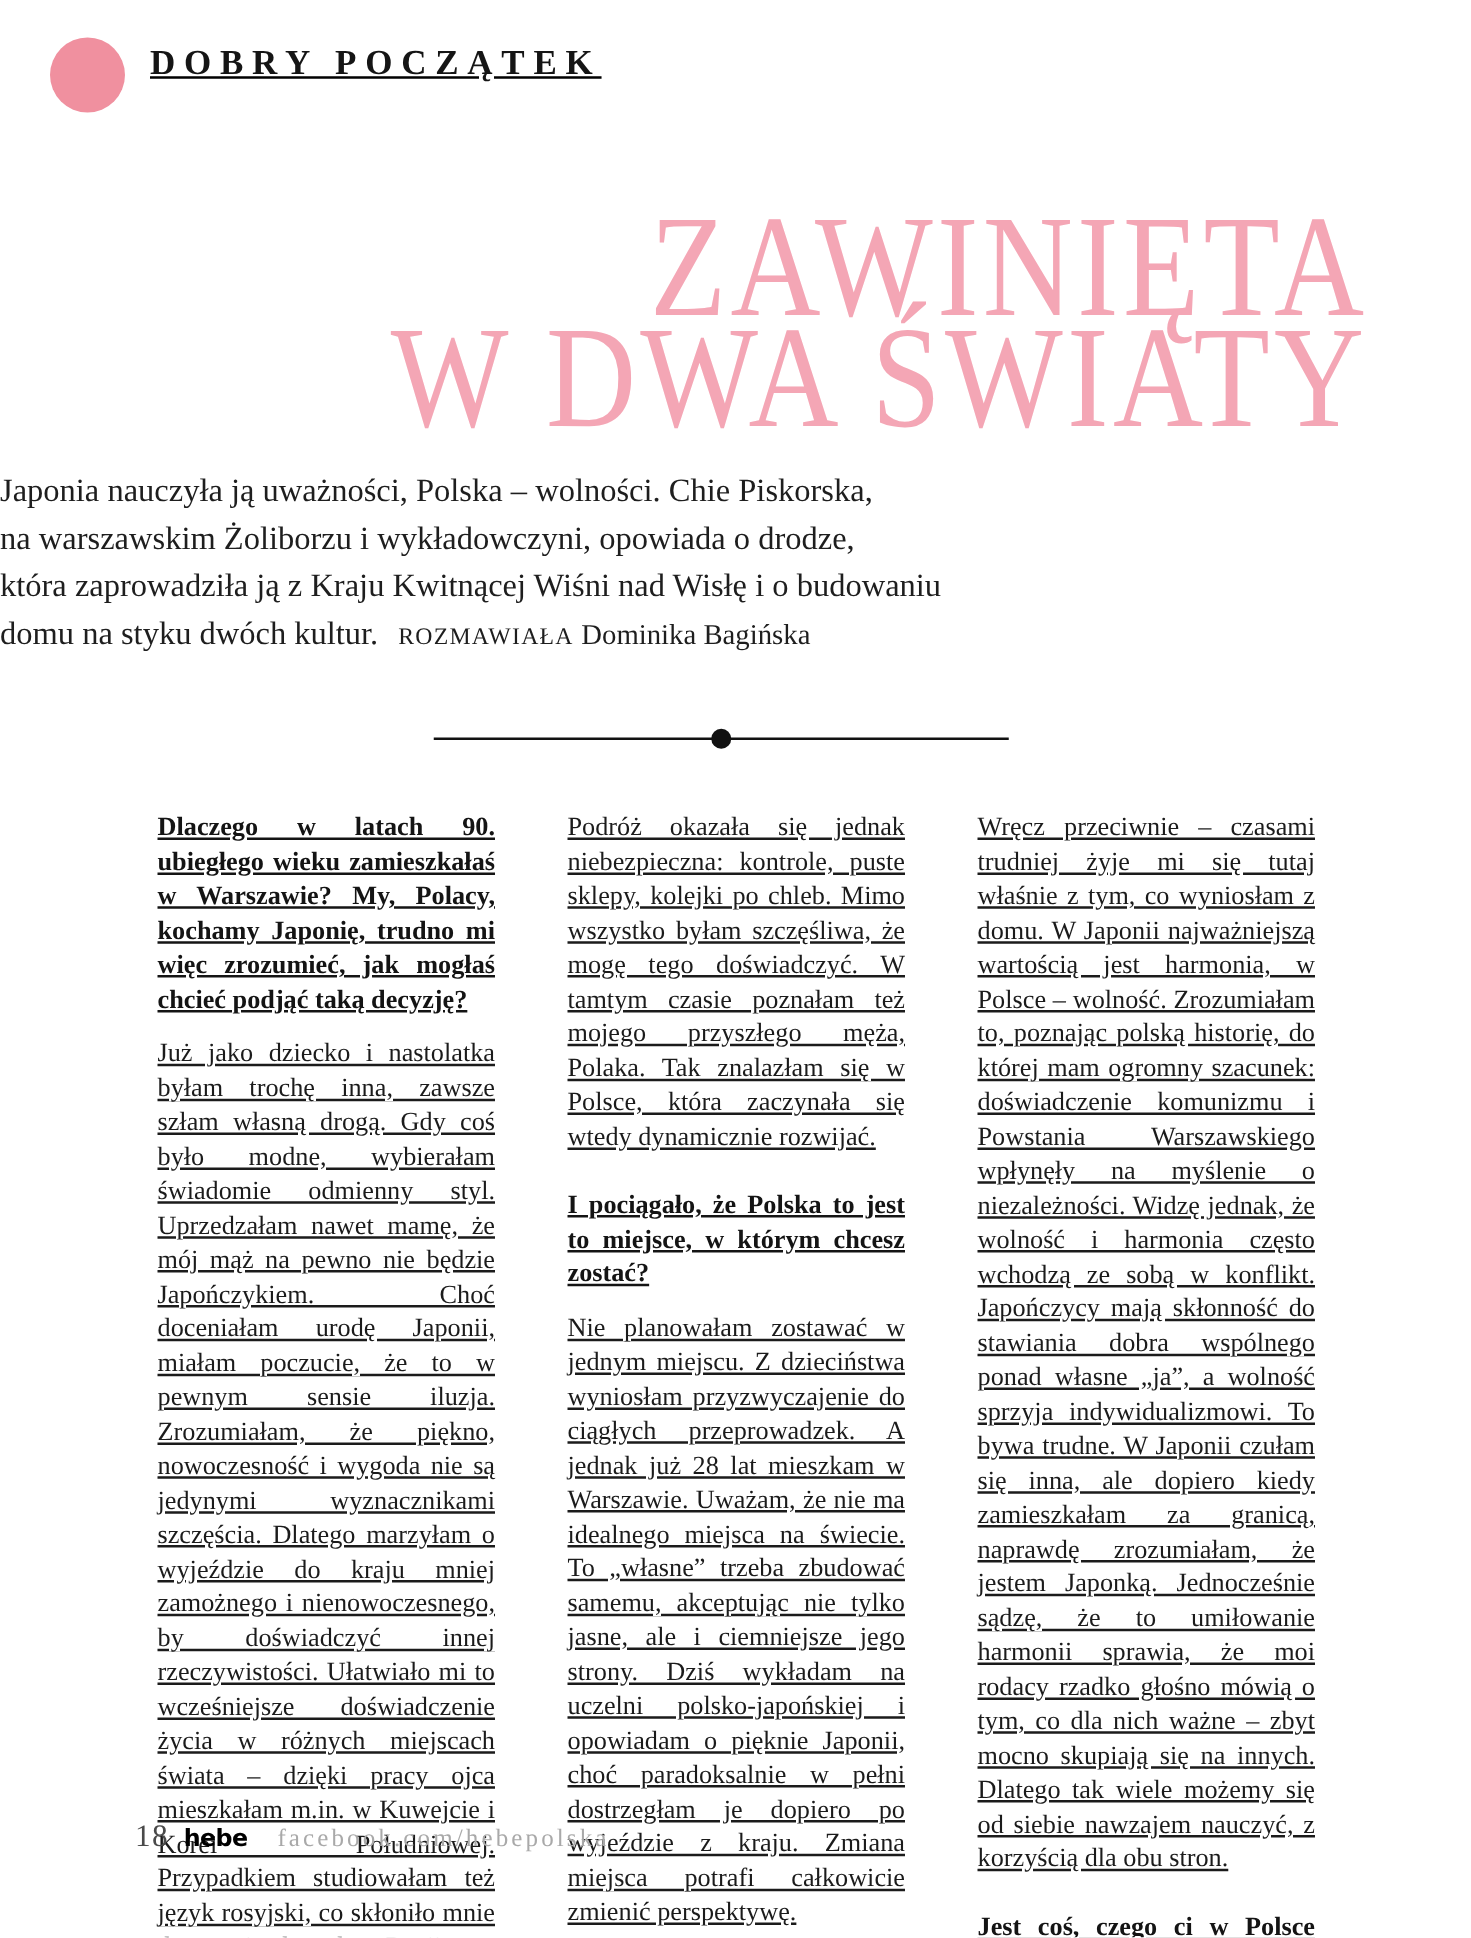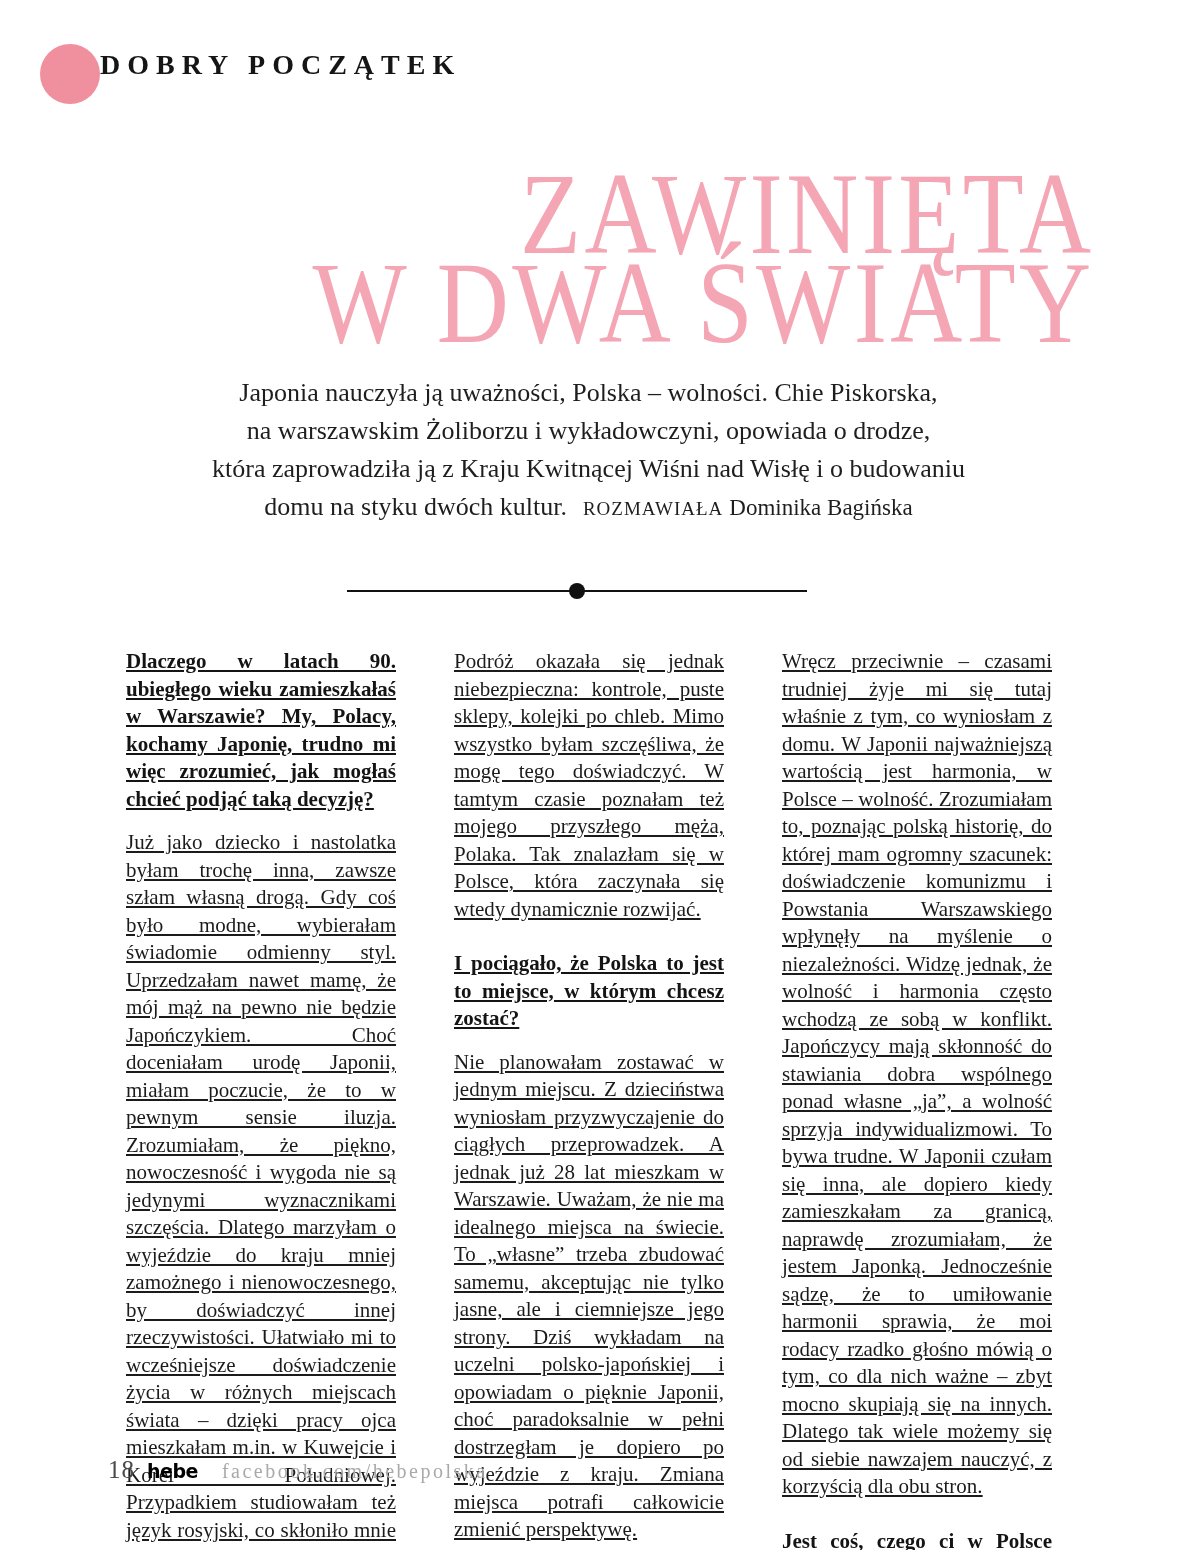--- a/index.html
+++ b/index.html
@@ -1,39 +1,39 @@
 <!DOCTYPE html>
 <html lang="pl"><head>
 <meta charset="utf-8">
 <style>
   html,body { margin:0; padding:0; background:#ffffff; }
   .page {
     position:relative; width:1177px; height:1550px; background:#ffffff;
     font-family:"Liberation Serif", serif; overflow:hidden;
   }
   
-  .kicker-row { position:absolute; top:40px; left:40px; display:flex; gap:0; }
+  .kicker-row { position:absolute; top:26px; left:40px; display:flex; gap:20px;text-decoration:underline; }
   .dot {
     width:60px; height:60px; border-radius:50%; background:#f0909f; flex:0 0 auto; margin-top:4px;
   }
   .kicker {
     font-size:28px; font-weight:bold; letter-spacing:7px; color:#151515; padding-top:9px; white-space:nowrap;
   }
   .kicker-sub {
     font-size:20px; letter-spacing:5px; color:#f19fae; margin-top:9px; white-space:nowrap;
   }
   
   .title { position:absolute; top:170px; left:0; width:100%; margin:0; text-align:right; font-weight:normal; color:#f4a6b5; }
   .title-line {
     display:block; font-size:116px; line-height:89px; letter-spacing:4px;
     transform:scaleX(0.86); transform-origin:center;
     white-space:nowrap; font-family:"Liberation Serif", serif;
   }
   
-  .intro { position:absolute; top:374px; left:0; width:100%; text-align:center; font-size:26px; color:#1e1e1e; }
+  .intro { position:absolute; top:374px; left:0; width:100%; text-align:left; font-size:26px; color:#1e1e1e; }
   .intro-line { line-height:38px; white-space:nowrap; }
   .byline-label { font-size:19px; letter-spacing:1px; margin-left:16px; }
   .byline-name { font-size:23px; margin-left:6px; }
   
   .divider { position:absolute; top:590px; left:347px; width:460px; border-top:2px solid #111; }
   .divider-dot {
     position:absolute; left:50%; top:-9px; transform:translateX(-50%);
     width:16px; height:16px; border-radius:50%; background:#111; display:block;
   }
   

